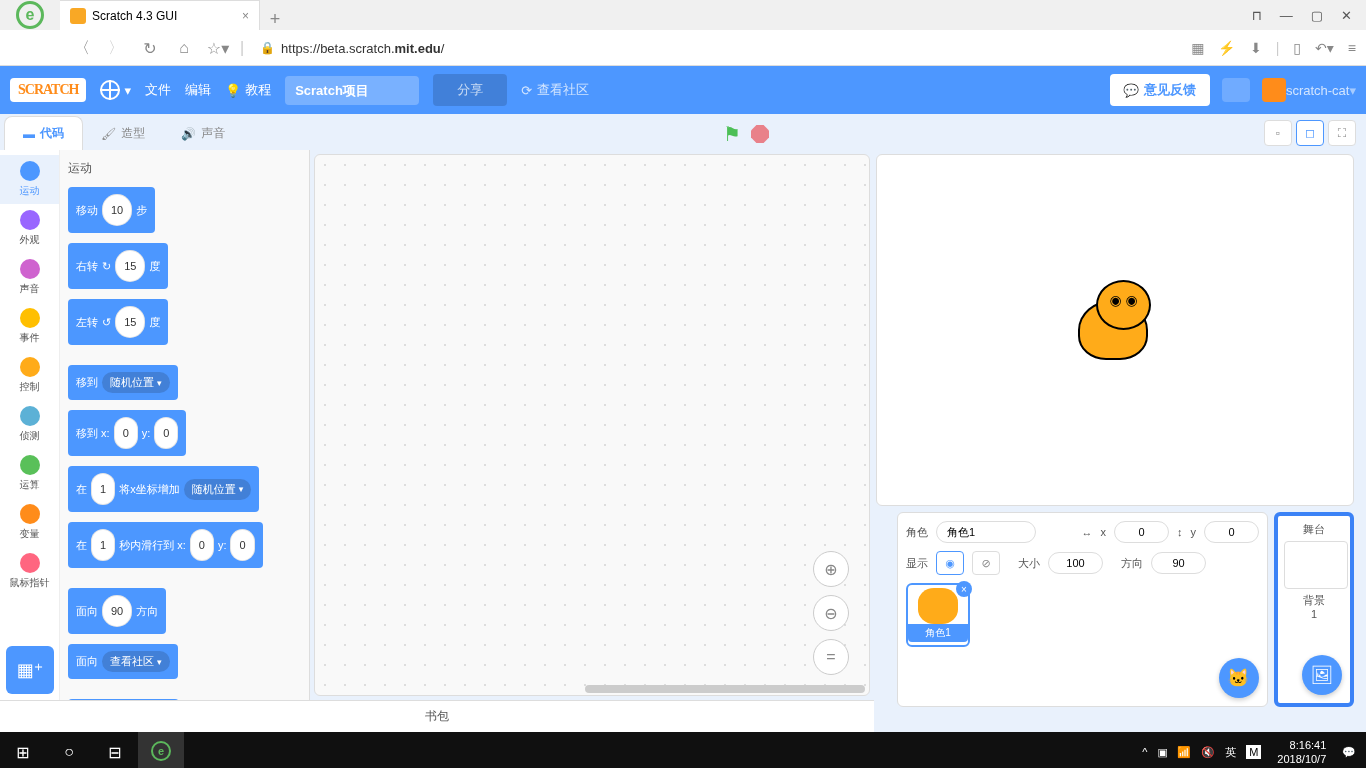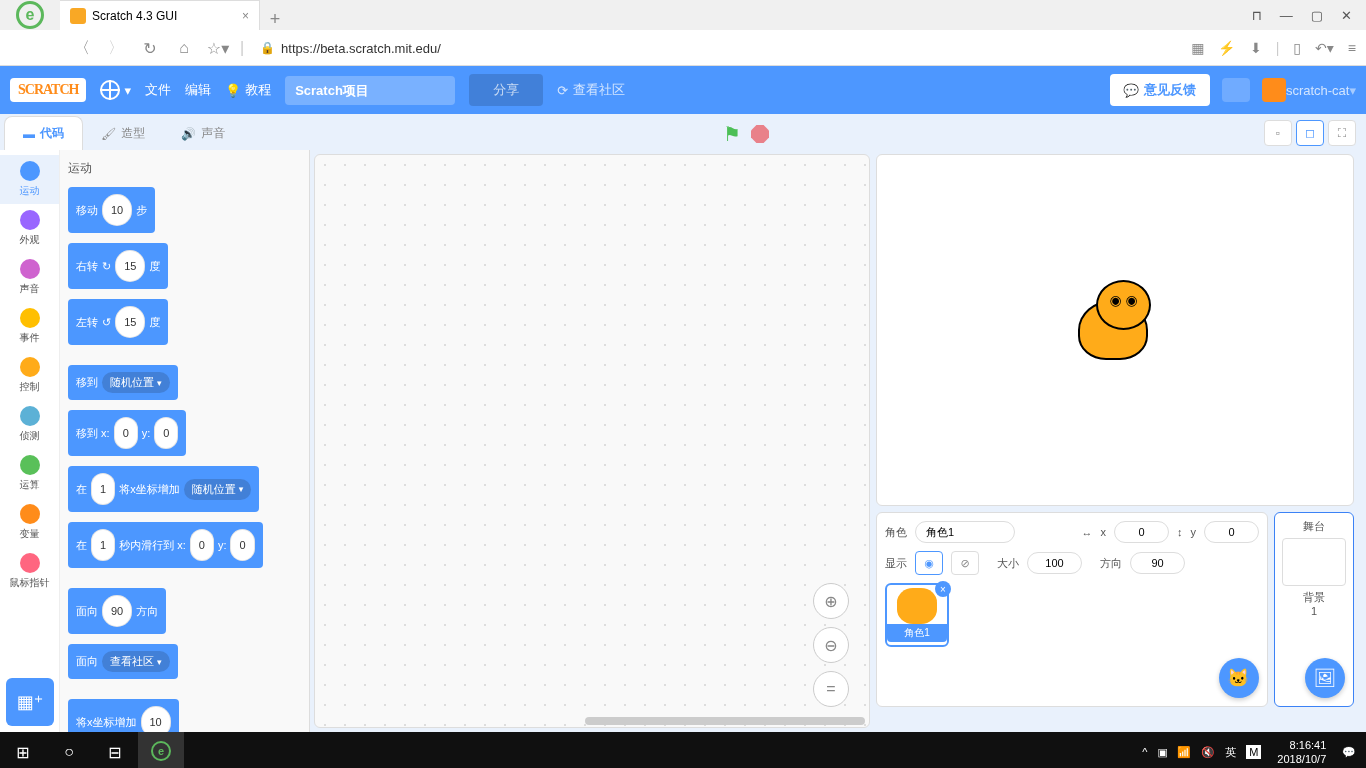--- a/index.html
+++ b/index.html
@@ -12,32 +12,32 @@
 .logo-e { width: 28px; height: 28px; border: 3px solid #5cb85c; border-radius: 50%; position: relative; color: #5cb85c; font-weight: bold; font-size: 16px; display: flex; align-items: center; justify-content: center; }
 .tab { height: 30px; background: #fff; display: flex; align-items: center; padding: 0 10px; border-right: 1px solid #ddd; border-top: 1px solid #ddd; gap: 6px; font-size: 12px; min-width: 200px; }
 .tab-icon { width: 16px; height: 16px; background: #f9a825; border-radius: 3px; }
 .tab-close { margin-left: auto; color: #888; cursor: pointer; }
 .new-tab { width: 30px; text-align: center; color: #888; cursor: pointer; font-size: 18px; }
 .window-controls { margin-left: auto; display: flex; gap: 18px; padding: 0 14px; color: #555; font-size: 13px; align-items: center; height: 30px;}
 .addr-bar { height: 36px; display: flex; align-items: center; padding: 0 10px; gap: 10px; }
 .nav-btn { width: 24px; height: 24px; display: flex; align-items: center; justify-content: center; color: #888; cursor: pointer; font-size: 16px; }
 .url-box { flex: 1; display: flex; align-items: center; gap: 6px; font-size: 13px; color: #333; padding: 0 6px; }
 .lock-icon { color: #4caf50; font-size: 12px; }
-.url-text b { font-weight: normal; }
+.url-text b { font-weight: bold; }
 .browser-right { display: flex; gap: 14px; color: #888; font-size: 14px; align-items: center; }
 
 
 .menubar { height: 48px; background: #4d97ff; display: flex; align-items: center; padding: 0 10px; gap: 14px; color: #fff; font-size: 13px; }
 .scratch-logo { background: #fff; color: #ff8c1a; font-weight: bold; padding: 4px 8px; border-radius: 4px; font-family: "Comic Sans MS", cursive; font-size: 14px; letter-spacing: -1px;}
 .menu-item { cursor: pointer; display: flex; align-items: center; gap: 4px; }
 .globe-icon { width: 20px; height: 20px; border: 2px solid #fff; border-radius: 50%; position: relative; }
 .globe-icon::before { content: ''; position: absolute; top: -2px; left: 7px; width: 2px; height: 20px; background: #fff; }
 .globe-icon::after { content: ''; position: absolute; top: 7px; left: -2px; width: 20px; height: 2px; background: #fff; }
 .bulb { color: #ffeb3b; }
-.title-input { background: rgba(255,255,255,0.25); border: none; padding: 7px 10px; border-radius: 4px; color: #fff; width: 170px; font-size: 13px; font-weight:bold;}
+.title-input { background: rgba(255,255,255,0.25); border: none; padding: 7px 10px; border-radius: 4px; color: #fff; width: 134px; font-size: 13px; font-weight:bold;}
 .title-input::placeholder { color: #fff; }
 .share-btn { background: rgba(0,0,0,0.15); padding: 7px 24px; border-radius: 4px; color: rgba(255,255,255,0.7); }
 .community-btn { color: rgba(255,255,255,0.75); display:flex; align-items:center; gap:5px;}
 .menubar-right { margin-left: auto; display: flex; gap: 12px; align-items: center; }
 .feedback-btn { background: #fff; color: #4d97ff; padding: 7px 14px; border-radius: 4px; display: flex; align-items: center; gap: 4px; font-weight: bold; }
 .folder-icon, .user-avatar { width: 28px; height: 24px; background: rgba(255,255,255,0.2); border-radius: 4px; }
 .user-avatar { width:24px; background: #ff8c1a; }
 .username { color: rgba(255,255,255,0.75); }
 
 
@@ -73,32 +73,32 @@
 .zoom-btn { width: 36px; height: 36px; border: 1px solid #ccc; border-radius: 50%; background: #fff; display: flex; align-items: center; justify-content: center; color: #888; cursor: pointer; font-size: 16px;}
 .ws-scrollbar-h { position: absolute; bottom: 2px; left: 270px; width: 280px; height: 8px; background: #ccc; border-radius: 4px; }
 
 .right-panel { width: 486px; display: flex; flex-direction: column; gap: 6px; padding: 4px 6px 0 2px;}
 .stage { height: 352px; background: #fff; border-radius: 6px; border: 1px solid #ddd; display: flex; align-items: center; justify-content: center; position: relative; }
 .cat-sprite { width: 95px; height: 100px; position: relative; }
 .cat-body { width: 70px; height: 60px; background: #ffab19; border-radius: 50% 50% 40% 40%; position: absolute; top: 20px; left: 10px; border: 2px solid #000;}
 .cat-head { width: 55px; height: 50px; background: #ffab19; border-radius: 50%; position: absolute; top: 0; left: 28px; border: 2px solid #000;}
 .cat-face { position: absolute; top: 12px; left: 42px; font-size: 14px; z-index: 2;}
 
-.sprite-info-row { display: flex; gap: 6px; }
+.sprite-info-row { display: flex; gap: 6px; margin-left: 21px; }
 .sprite-info { flex: 1; background: #fff; border-radius: 6px; border: 1px solid #ddd; padding: 8px; position:relative; height: 195px;}
 .info-row { display: flex; align-items: center; gap: 8px; margin-bottom: 8px; font-size: 11px; color: #555; }
 .info-input { border: 1px solid #ddd; border-radius: 16px; padding: 4px 10px; font-size: 11px; text-align: center; width: 55px; }
 .info-input.name { width: 100px; text-align: left; }
 .toggle-btn { width: 28px; height: 24px; border: 1px solid #ddd; border-radius: 4px; display: flex; align-items: center; justify-content: center; color: #888;}
 .toggle-btn.on { border-color: #4d97ff; color: #4d97ff; }
 .sprite-thumb { width: 64px; height: 64px; border: 2px solid #4d97ff; border-radius: 6px; background: #fff; display: flex; flex-direction: column; align-items: center; justify-content: center; position: relative; }
 .sprite-thumb-img { width: 40px; height: 36px; background: #ffab19; border-radius: 40%; }
 .sprite-thumb-label { background: #4d97ff; color: #fff; font-size: 10px; padding: 2px 0; width: 100%; text-align: center; border-radius: 0 0 4px 4px;}
 .del-x { position: absolute; top: -4px; right: -4px; width: 16px; height: 16px; background: #4d97ff; color: #fff; border-radius: 50%; font-size: 10px; display: flex; align-items: center; justify-content: center; }
-.stage-panel { width: 80px; background: #fff; border-radius: 6px; border: 1px solid #3b82f6; padding: 6px; text-align: center; font-size: 11px; color: #555; position:relative;}
+.stage-panel { width: 80px; background: #fff; border-radius: 6px; border: 4px solid #3b82f6; padding: 6px; text-align: center; font-size: 11px; color: #555; position:relative;}
 .stage-thumb { width: 64px; height: 48px; border: 1px solid #ddd; border-radius: 4px; margin: 4px auto; background:#fff;}
 .fab { position: absolute; bottom: 8px; right: 8px; width: 40px; height: 40px; background: #4d97ff; border-radius: 50%; display: flex; align-items: center; justify-content: center; color: #fff; font-size: 18px; box-shadow: 0 2px 5px rgba(0,0,0,0.2);}
 
 .backpack { height: 32px; background: #fff; border-top: 1px solid #ddd; display: flex; align-items: center; justify-content: center; font-size: 12px; color: #555; cursor: pointer; width: 874px;}
 
 
 .taskbar { height: 40px; background: #101010; display: flex; align-items: center; color: #fff; font-size: 11px; }
 .task-item { width: 46px; height: 40px; display: flex; align-items: center; justify-content: center; font-size: 16px;}
 .task-item.active { border-bottom: 2px solid #76b9ed; background: #333;}
 .tray { margin-left: auto; display: flex; align-items: center; gap: 10px; padding: 0 10px; font-size: 11px;}
@@ -308,20 +308,21 @@
       </div>
       <div class="workspace">
         <div class="zoom-controls">
           <div class="zoom-btn">⊕</div>
           <div class="zoom-btn">⊖</div>
           <div class="zoom-btn">=</div>
         </div>
         <div class="ws-scrollbar-h"></div>
       </div>
     </div>
+    <div class="backpack">书包</div>
   </div>
 
   <div class="right-panel">
     <div class="stage">
       <div class="cat-sprite">
         <div class="cat-body"></div>
           <div class="cat-head"></div>
         <div class="cat-face">◉ ◉</div>
       </div>
     </div>

